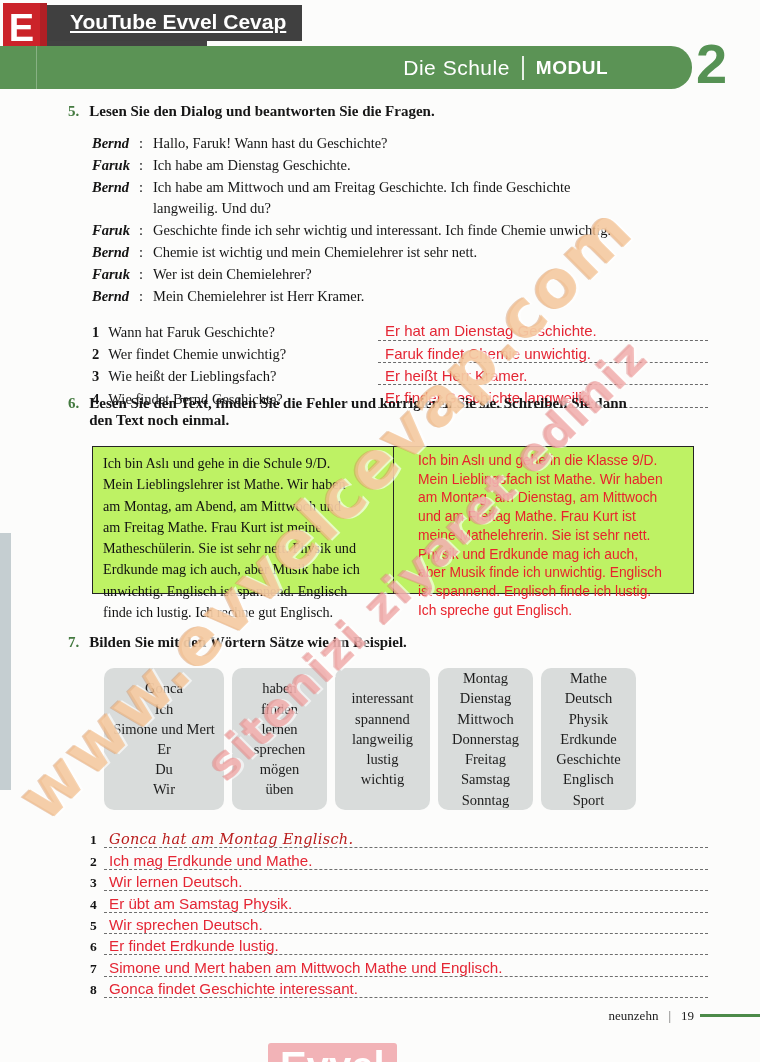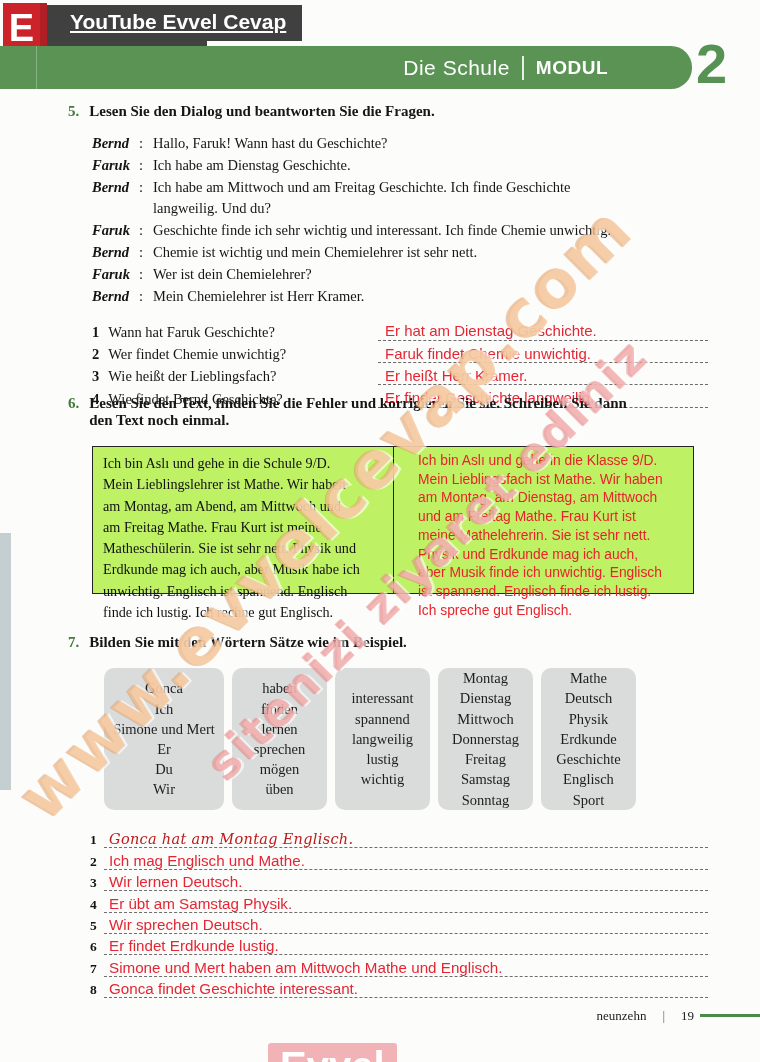--- a/index.html
+++ b/index.html
@@ -74,21 +74,21 @@
 
   
   .left-bar{position:absolute;left:0;top:533px;width:11px;height:257px;background:#c5ced1;}
   .f-logo{position:absolute;left:268px;top:1043px;display:flex;gap:11px;align-items:flex-start;
           font:bold 40px "Liberation Sans", sans-serif;}
   .f-evvel{position:relative;background:#f2b3b7;color:#fff;padding:1px 12px 6px;border-radius:3px;}
   .f-evvel::after{content:"";position:absolute;right:18px;bottom:-13px;width:0;height:0;
                   border-top:14px solid #f2b3b7;border-right:14px solid transparent;}
   .f-cevap{color:#cbcbcb;padding-top:13px;}
   .f-page{position:absolute;right:66px;top:1008px;font:13px "Liberation Serif", serif;color:#222;
-          display:flex;gap:16px;align-items:center;}
+          display:flex;gap:10px;align-items:center;}
   .f-page .sep{color:#666;}
   .f-line{position:absolute;left:700px;right:0;top:1014px;height:3px;background:#4c8a49;}
 
   
   .wm{position:absolute;font-family:"DejaVu Sans", sans-serif;font-weight:bold;pointer-events:none;
       transform-origin:0 50%;white-space:nowrap;z-index:5;}
   #wm1{left:30px;top:770px;font-size:66px;letter-spacing:2px;color:rgba(244,193,142,.70);
        transform:rotate(-45deg);
        text-shadow:2px 2px 0 rgba(255,255,255,.65),-1px -1px 0 rgba(205,135,85,.40);}
   #wm2{left:215px;top:745px;font-size:46px;letter-spacing:2px;color:rgba(238,158,156,.66);
@@ -265,21 +265,21 @@
     </div>
     <div class="answers">
 
         <div class="a-row">
           <span class="a-num">1</span>
           <span class="a-line example">Gonca hat am Montag Englisch.</span>
         </div>
 
         <div class="a-row">
           <span class="a-num">2</span>
-          <span class="a-line red">Ich mag Englisch und Mathe.</span>
+          <span class="a-line red">Ich mag Erdkunde und Mathe.</span>
         </div>
 
         <div class="a-row">
           <span class="a-num">3</span>
           <span class="a-line red">Wir lernen Deutsch.</span>
         </div>
 
         <div class="a-row">
           <span class="a-num">4</span>
           <span class="a-line red">Er übt am Samstag Physik.</span>

